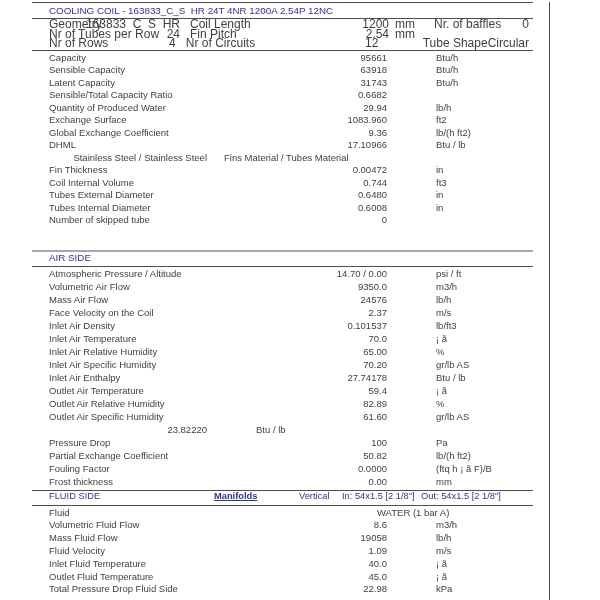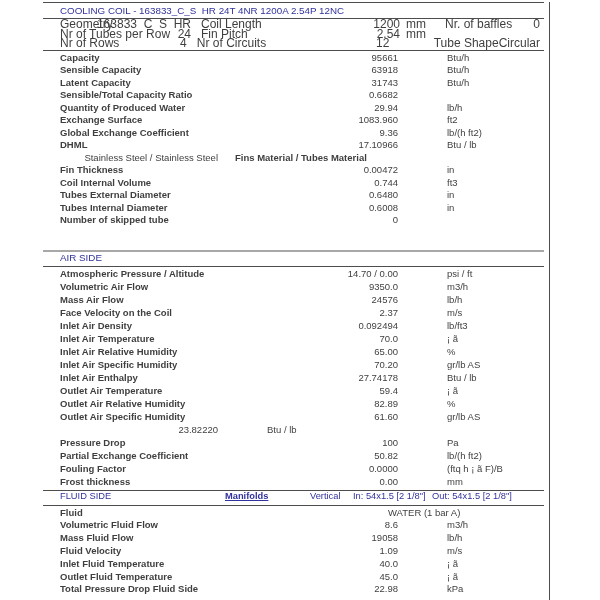--- a/index.html
+++ b/index.html
@@ -1,21 +1,21 @@
 <!DOCTYPE html>
 <html><head>
 <meta charset="utf-8">
 <style>
   html,body{margin:0;padding:0;}
   body{
     width:600px;height:600px;background:#ffffff;overflow:hidden;
     font-family:"Liberation Sans","DejaVu Sans",sans-serif;
     color:#3f3f3f;position:relative;
   }
-  #sheet{position:absolute;left:43px;top:2px;width:501px;}
+  #sheet{position:absolute;left:32px;top:2px;width:501px;}
   .hline{height:1px;background:#4d4d4d;width:100%;}
   .hline-gray{height:2px;background:#a8a8a8;width:100%;}
   .spacer{height:24px;}
   .m2{margin-top:2px;}
 
   .title-row{height:15px;display:flex;align-items:center;padding-left:17px;box-sizing:border-box;}
   .blue{color:#32329e;}
   .title-row span{font-size:9.8px;white-space:pre;}
 
   
@@ -28,21 +28,21 @@
   .g2v{width:89px;display:flex;justify-content:flex-end;}
   .g2u{width:22px;margin-left:6px;}
   .g3{flex:1;margin-left:17px;display:flex;justify-content:space-between;padding-right:4px;}
 
   
   .trow{display:flex;font-size:9.5px;align-items:center;white-space:nowrap;}
   .rows-main .trow{height:12.5px;}
   .rows-air  .trow{height:13px;}
   .rows-fluid .trow{height:12.8px;}
   .cell{box-sizing:border-box;}
-  .label{width:180px;padding-left:17px;font-weight:bold;}
+  .label{width:180px;padding-left:17px;}
   .value{width:175px;display:flex;justify-content:flex-end;}
   .unit{margin-left:49px;flex:1;}
   .span-indent .value{width:auto;flex:1;justify-content:flex-start;padding-left:165px;}
 
   
   .sec-row{height:14px;display:flex;align-items:flex-start;padding-left:17px;font-size:9.8px;box-sizing:border-box;}
 
   
   .fluid-head{height:14px;display:flex;font-size:9.3px;white-space:nowrap;}
   .fh-a{width:182px;padding-left:17px;box-sizing:border-box;}
@@ -198,21 +198,21 @@
     <span class="cell value">24576</span>
     <span class="cell unit">lb/h</span>
   </div>
       <div class="trow">
     <span class="cell label">Face Velocity on the Coil</span>
     <span class="cell value">2.37</span>
     <span class="cell unit">m/s</span>
   </div>
       <div class="trow">
     <span class="cell label">Inlet Air Density</span>
-    <span class="cell value">0.092494</span>
+    <span class="cell value">0.101537</span>
     <span class="cell unit">lb/ft3</span>
   </div>
       <div class="trow">
     <span class="cell label">Inlet Air Temperature</span>
     <span class="cell value">70.0</span>
     <span class="cell unit">¡ ã</span>
   </div>
       <div class="trow">
     <span class="cell label">Inlet Air Relative Humidity</span>
     <span class="cell value">65.00</span>

